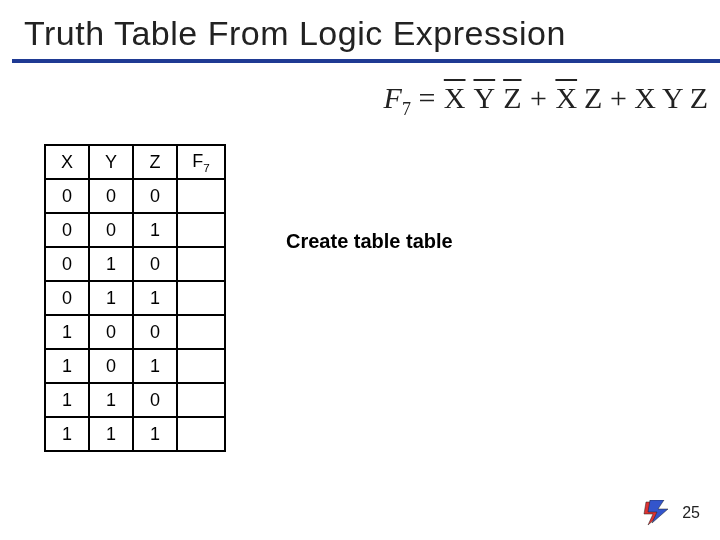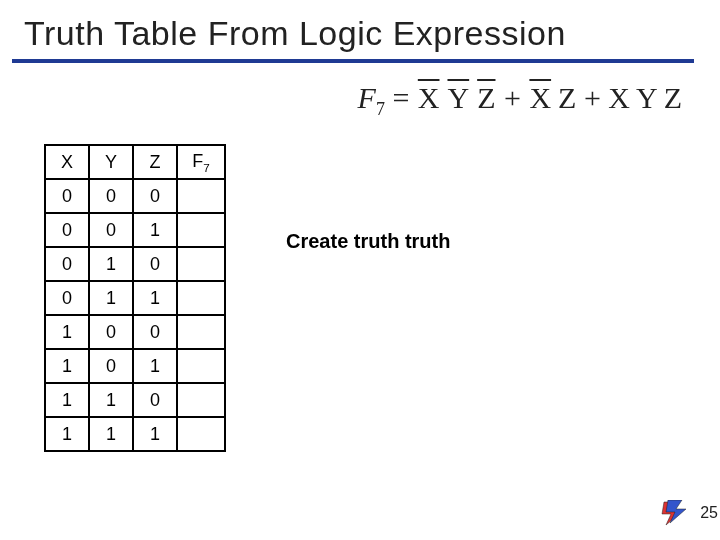--- a/index.html
+++ b/index.html
@@ -7,21 +7,21 @@
   body {
     font-family: Arial, Helvetica, sans-serif;
     background: #fff;
     position: relative;
     overflow: hidden;
   }
   .slide {
     width: 720px;
     height: 540px;
     position: relative;
-    padding: 14px 38px 0 24px;
+    padding: 14px 12px 0 24px;
   }
   .title {
     font-size: 34px;
     color: #222;
     font-weight: normal;
     letter-spacing: 0.5px;
     margin-bottom: 6px;
   }
   .rule {
     height: 4px;
@@ -73,21 +73,21 @@
 
   .instr {
     font-size: 20px;
     font-weight: bold;
     color: #000;
     margin-top: 86px;
   }
 
   .pagefoot {
     position: absolute;
-    right: 2px;
+    right: 20px;
     bottom: 14px;
     display: flex;
     align-items: center;
     gap: 12px;
   }
   .pagefoot .logo svg { display: block; }
   .pagefoot .num { font-size: 16px; color: #222; }
 </style>
 </head>
 <body>
@@ -173,21 +173,21 @@
         </tr>
         <tr>
           <td>1</td>
           <td>1</td>
           <td>1</td>
           <td></td>
         </tr>
       </tbody>
     </table>
 
-    <div class="instr">Create truth truth</div>
+    <div class="instr">Create table table</div>
 
   </div>
 
   <div class="pagefoot">
     <span class="logo">
       <svg width="28" height="26" viewBox="0 0 28 26">
         <polygon points="4,2 18,2 12,11 22,11 6,25 11,14 2,14" fill="#d33" stroke="#222" stroke-width="0.5"></polygon>
         <polygon points="8,0 22,0 16,9 26,9 10,23 15,12 6,12" fill="#35c" stroke="#222" stroke-width="0.5"></polygon>
       </svg>
     </span>

